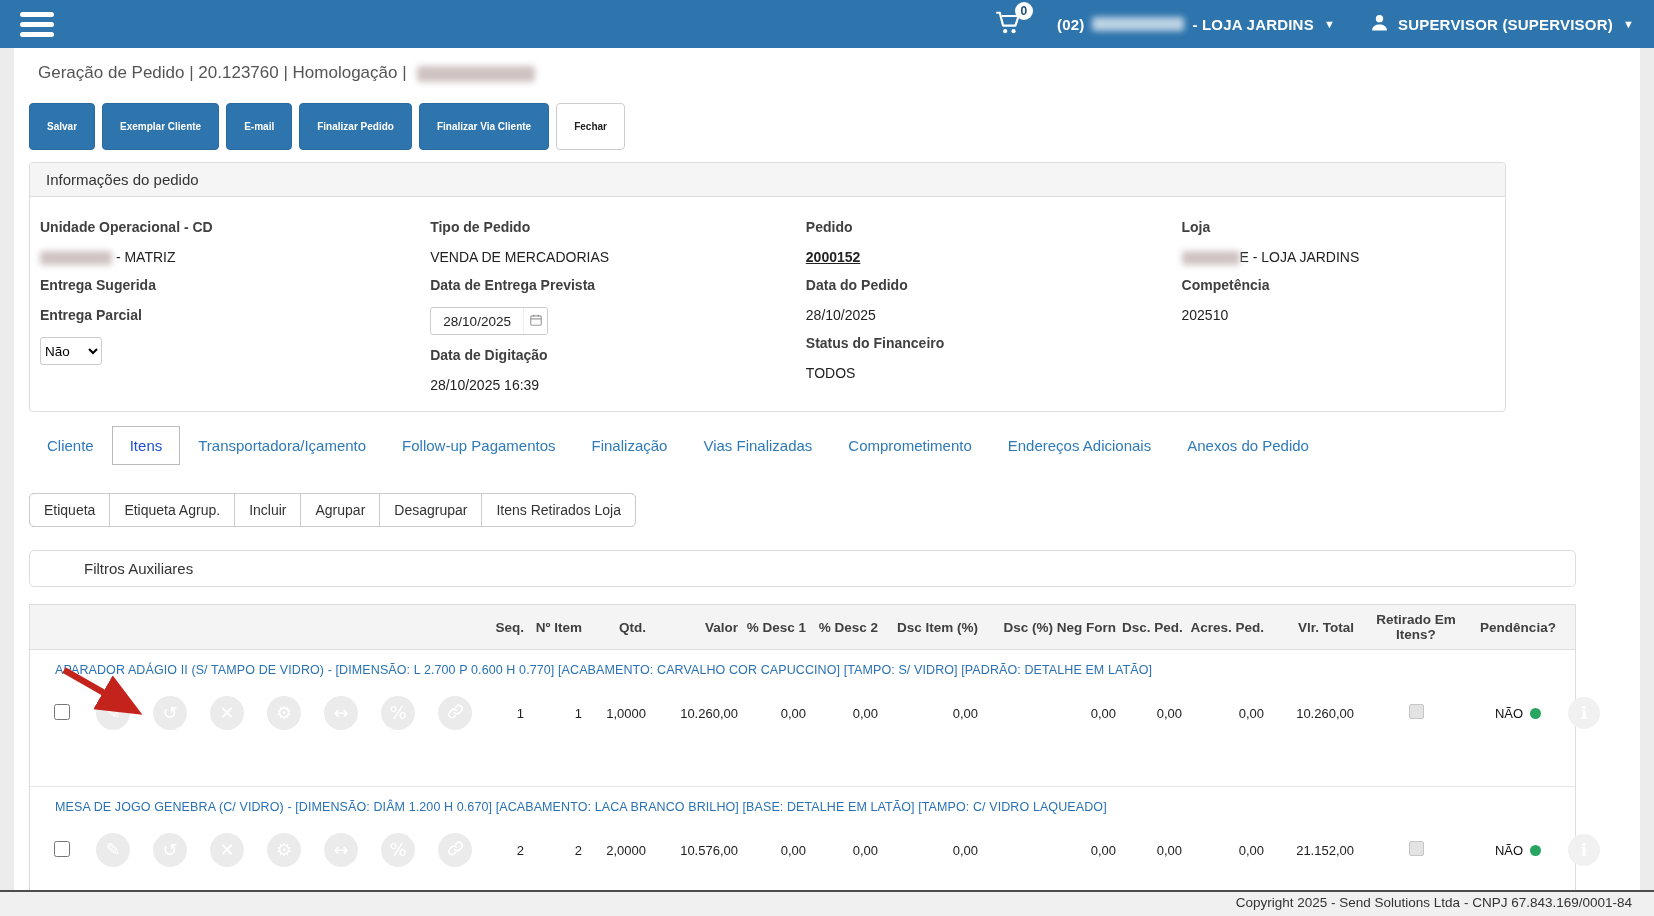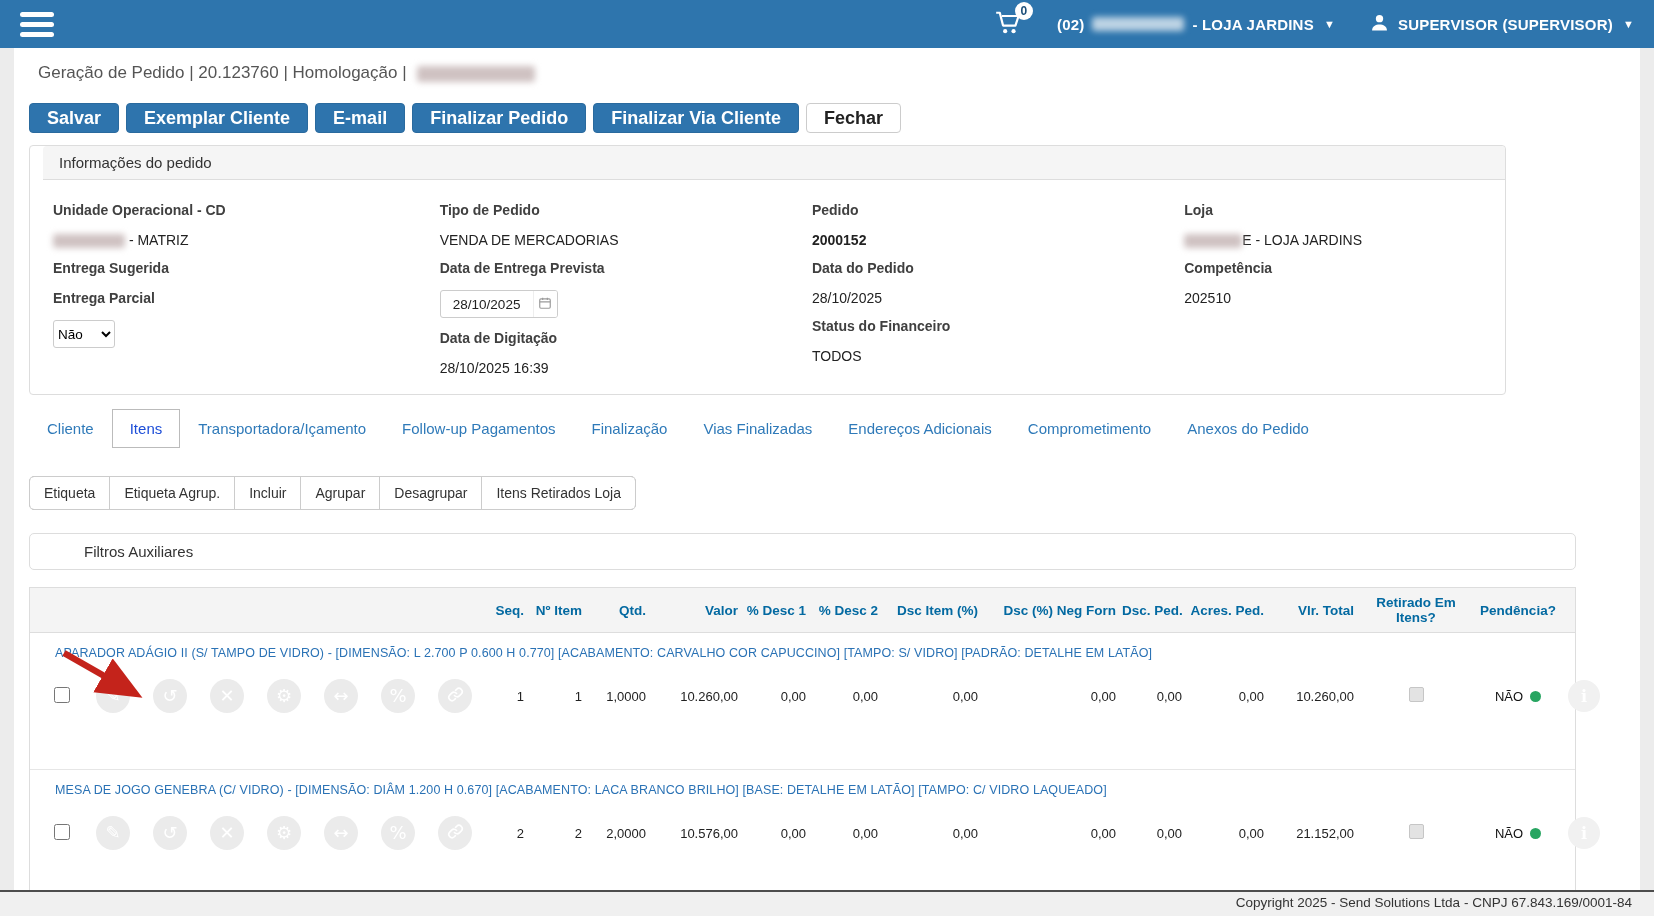--- a/index.html
+++ b/index.html
@@ -20,52 +20,52 @@
   .caret { font-size:11px; margin-left:2px; }
   
   .redacted { display:inline-block; height:14px; border-radius:3px; background:#cfc2c2; filter:blur(3px); vertical-align:middle; }
   .redacted.light { background:#bdd3e4; }
   
   .page { background:#fff; margin:0 14px; min-height:848px; padding-bottom:10px; }
   .breadcrumb { padding:15px 10px 14px 24px; font-size:17px; color:#555; }
   .breadcrumb .redacted { width:118px; height:16px; margin-left:6px; }
   
   .action-row { display:flex; gap:7px; padding:6px 0 8px 15px; }
-  .btn { font-family:inherit; font-size:18px; font-weight:bold; border-radius:4px; height:30px; padding:0 17px;
+  .btn { font-family:inherit; font-size:10px; font-weight:bold; border-radius:4px; height:47px; padding:0 17px;
     cursor:pointer; border:1px solid transparent; }
   .btn-primary { background:#2e74ad; color:#fff; border-color:#2a6a9e; }
   .btn-default { background:#fff; color:#222; border-color:#ccc; }
   
   .panel { border:1px solid #ddd; border-radius:4px; margin:0 0 0 15px; background:#fff; }
   .panel-heading { background:#f5f5f5; border-bottom:1px solid #ddd; border-radius:4px 4px 0 0; padding:8px 16px; font-size:15px; color:#333; }
-  .info-panel { margin-right:134px; margin-top:4px;padding-left:13px; }
+  .info-panel { margin-right:134px; margin-top:4px; }
   .info-grid { display:grid; grid-template-columns: 27% 26% 26% 21%; padding:10px 20px 18px 10px; }
   .field { margin-top:12px; }
   .field .lbl { font-weight:bold; font-size:14px; color:#404040; margin-bottom:14px; }
   .field .val { font-size:14px; color:#222; }
-  .val-big { font-size:17px; font-weight:bold; }
+  .val-big { font-size:17px; font-weight:bold;text-decoration:underline; }
   .date-wrap { display:inline-flex; align-items:center; border:1px solid #ccc; border-radius:3px; height:28px; overflow:hidden; }
   .date-input { border:none; outline:none; width:92px; text-align:center; font-family:inherit; font-size:13.5px; color:#222; }
   .cal-btn { width:24px; height:28px; background:#fff; border:none; border-left:1px solid #eee; cursor:pointer; display:flex; align-items:center; justify-content:center; }
   select.sel { font-family:inherit; font-size:13.5px; height:28px; min-width:62px; border:1px solid #ccc; border-radius:3px; background:#fff; cursor:pointer; }
   
   .tabs { display:flex; margin:14px 0 0 15px; }
   .tab { padding:10px 17px; font-size:15px; color:#2f7ab9; cursor:pointer; border:1px solid transparent; }
   .tab.active { color:#1d4ed8; border-color:#bbb; background:#fff; cursor:default; }
   
   .seg-group { display:inline-flex; margin:28px 0 0 15px; border:1px solid #ccc; border-radius:5px; overflow:hidden; background:#737373; }
   .seg-btn { font-family:inherit; font-size:14px; color:#333; background:#fff; border:none; border-left:1px solid #ccc; padding:8px 14px; cursor:pointer; }
   .seg-btn:first-child { border-left:none; }
   
   .filtros { margin-top:23px; margin-right:64px; border-radius:5px;padding-left:38px; }
   .filtros .ftitle { padding:9px 16px; font-size:15px; color:#333; cursor:pointer; }
   
   .table-panel { margin-top:17px; margin-right:64px; border-radius:0; }
   .grid-row { display:grid; grid-template-columns:50px 408px 42px 58px 64px 92px 68px 72px 100px 138px 66px 82px 90px 112px 92px minmax(40px,1fr); align-items:center; }
-  .grid-header { background:#f4f4f4; border-bottom:1px solid #ddd; padding:7px 0; font-weight:bold; font-size:13.5px; color:#0369a1; }
+  .grid-header { background:#f4f4f4; border-bottom:1px solid #ddd; padding:7px 0; font-weight:bold; font-size:13.5px; color:#404040; }
   .num { text-align:right; padding-right:6px; font-size:13px; white-space:nowrap; }
   .grid-header .num, .grid-header .center { font-size:13.5px; }
   .center { text-align:center; }
   .item-row { position:relative; min-height:137px; border-bottom:1px solid #e6e6e6; padding-top:13px; }
   .item-row:last-of-type { border-bottom:none; }
   .desc { color:#2a72b5; font-size:12.5px; padding:0 14px 0 25px; letter-spacing:.1px; cursor:pointer; white-space:nowrap; }
   .row-values { margin-top:19px; }
   .icon-strip { display:flex; gap:23px; padding-left:16px; }
   .icon-btn { width:34px; height:34px; border-radius:50%; background:#ebebeb; border:none; color:#fff;
     font-size:18px; line-height:1; display:flex; align-items:center; justify-content:center; cursor:pointer;
@@ -218,22 +218,22 @@
   </div>
 
   
   <div class="tabs">
     <div class="tab">Cliente</div>
     <div class="tab active">Itens</div>
     <div class="tab">Transportadora/Içamento</div>
     <div class="tab">Follow-up Pagamentos</div>
     <div class="tab">Finalização</div>
     <div class="tab">Vias Finalizadas</div>
+    <div class="tab">Comprometimento</div>
     <div class="tab">Endereços Adicionais</div>
-    <div class="tab">Comprometimento</div>
     <div class="tab">Anexos do Pedido</div>
   </div>
 
   
   <div class="seg-group">
     <button class="seg-btn">Etiqueta</button>
     <button class="seg-btn">Etiqueta Agrup.</button>
     <button class="seg-btn">Incluir</button>
     <button class="seg-btn">Agrupar</button>
     <button class="seg-btn">Desagrupar</button>

